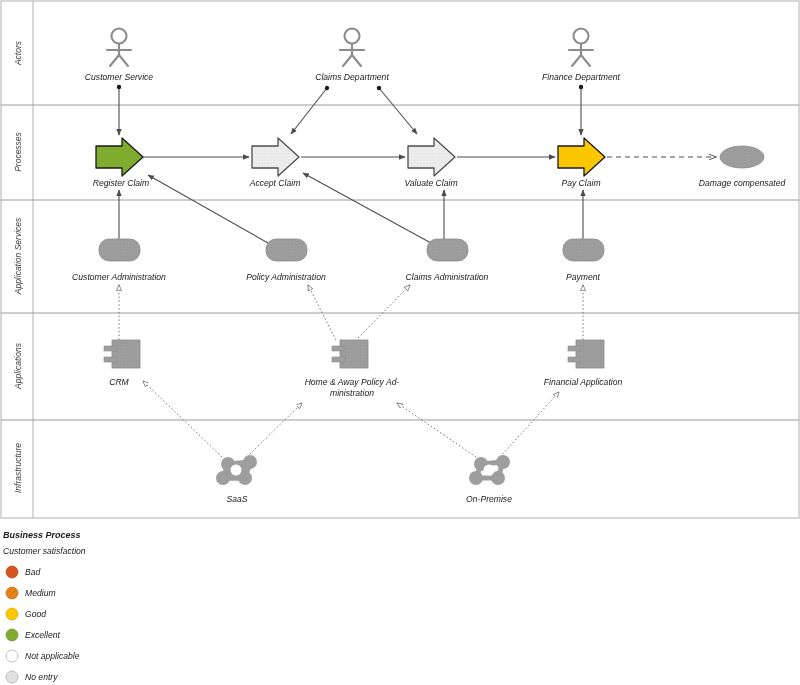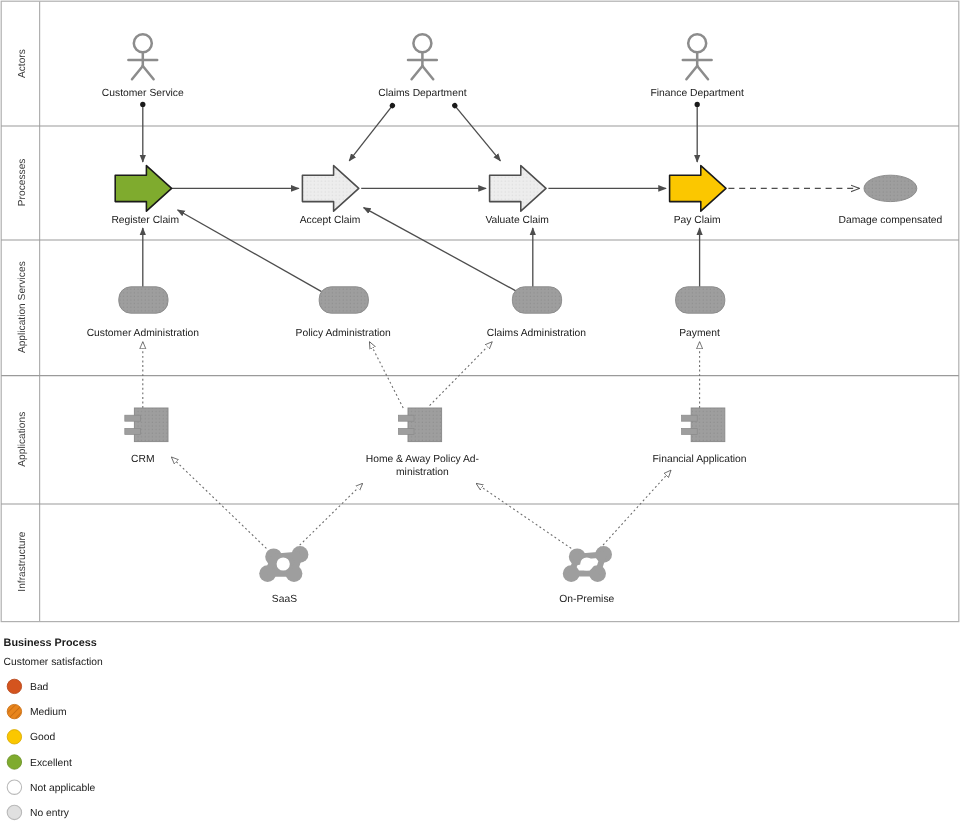--- a/index.html
+++ b/index.html
@@ -13,20 +13,21 @@
     height: 685px;
     position: relative;
     overflow: hidden;
     color: #1a1a1a;
   }
   #canvas {
     position: absolute;
     left: 0; top: 0;
     width: 800px;
     height: 685px;
+    font-style: italic;
   }
   svg#diagram {
     position: absolute;
     left: 0; top: 0;
     width: 800px;
     height: 685px;
   }
   .lane-label {
     font-size: 8.5px;
     fill: #3a3a3a;

